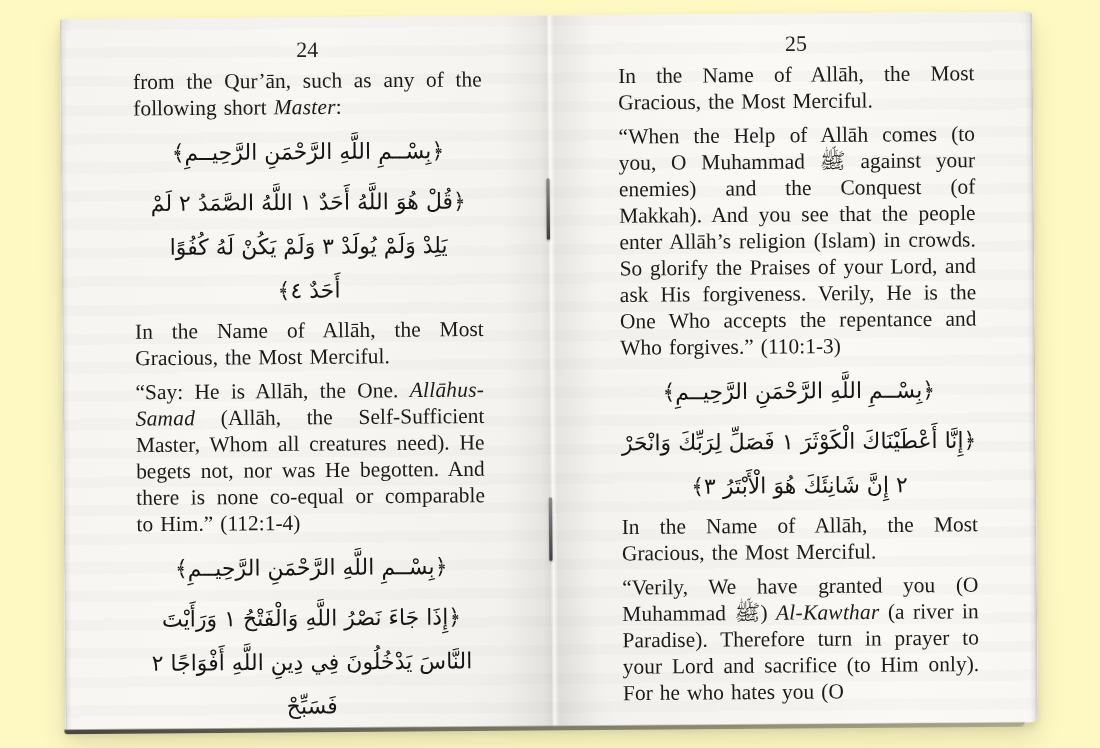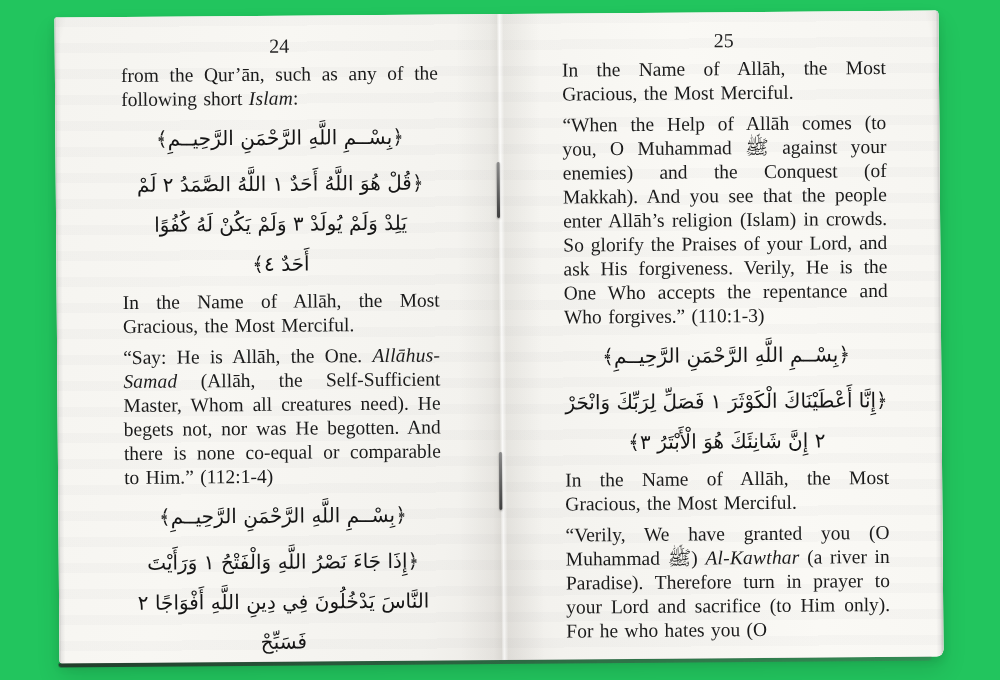--- a/index.html
+++ b/index.html
@@ -7,21 +7,21 @@
     padding: 0;
     width: 1000px;
     height: 680px;
     background: #ffffff;
     overflow: hidden;
   }
   .scene {
     position: relative;
     width: 1000px;
     height: 680px;
-    background: #22c55e;
+    background: #fef9c3;
   }
   .book {
     position: absolute;
     left: 57px;
     top: 14px;
     width: 884px;
     height: 646px;
     transform: rotate(-0.45deg);
     background: #f5f4f0;
     border-radius: 2px 4px 7px 3px;
@@ -140,21 +140,21 @@
 <body>
 
 <div class="scene">
   <div class="book">
 
     <div class="page page-left">
       <div class="fore-edge-left"></div>
       <div class="ghost"></div>
       <div class="content">
         <div class="pageno">24</div>
-        <p class="en"><span>from the Qur’ān, such as any of the following short </span><i>Islam</i><span>:</span></p>
+        <p class="en"><span>from the Qur’ān, such as any of the following short </span><i>Master</i><span>:</span></p>
         <div class="ar">﴿بِسْــمِ اللَّهِ الرَّحْمَنِ الرَّحِيــمِ﴾</div>
         <div class="ar">
           <span class="ar-line">﴿قُلْ هُوَ اللَّهُ أَحَدٌ ١ اللَّهُ الصَّمَدُ ٢ لَمْ</span>
           <span class="ar-line">يَلِدْ وَلَمْ يُولَدْ ٣ وَلَمْ يَكُنْ لَهُ كُفُوًا</span>
           <span class="ar-line">أَحَدٌ ٤﴾</span>
         </div>
         <p class="en">In the Name of Allāh, the Most Gracious, the Most Merciful.</p>
         <p class="en"><span>“Say: He is Allāh, the One. </span><i>Allāhus-Samad</i><span> (Allāh, the Self-Sufficient Master, Whom all creatures need). He begets not, nor was He begotten. And there is none co-equal or comparable to Him.” (112:1-4)</span></p>
         <div class="ar">﴿بِسْــمِ اللَّهِ الرَّحْمَنِ الرَّحِيــمِ﴾</div>
         <div class="ar">

